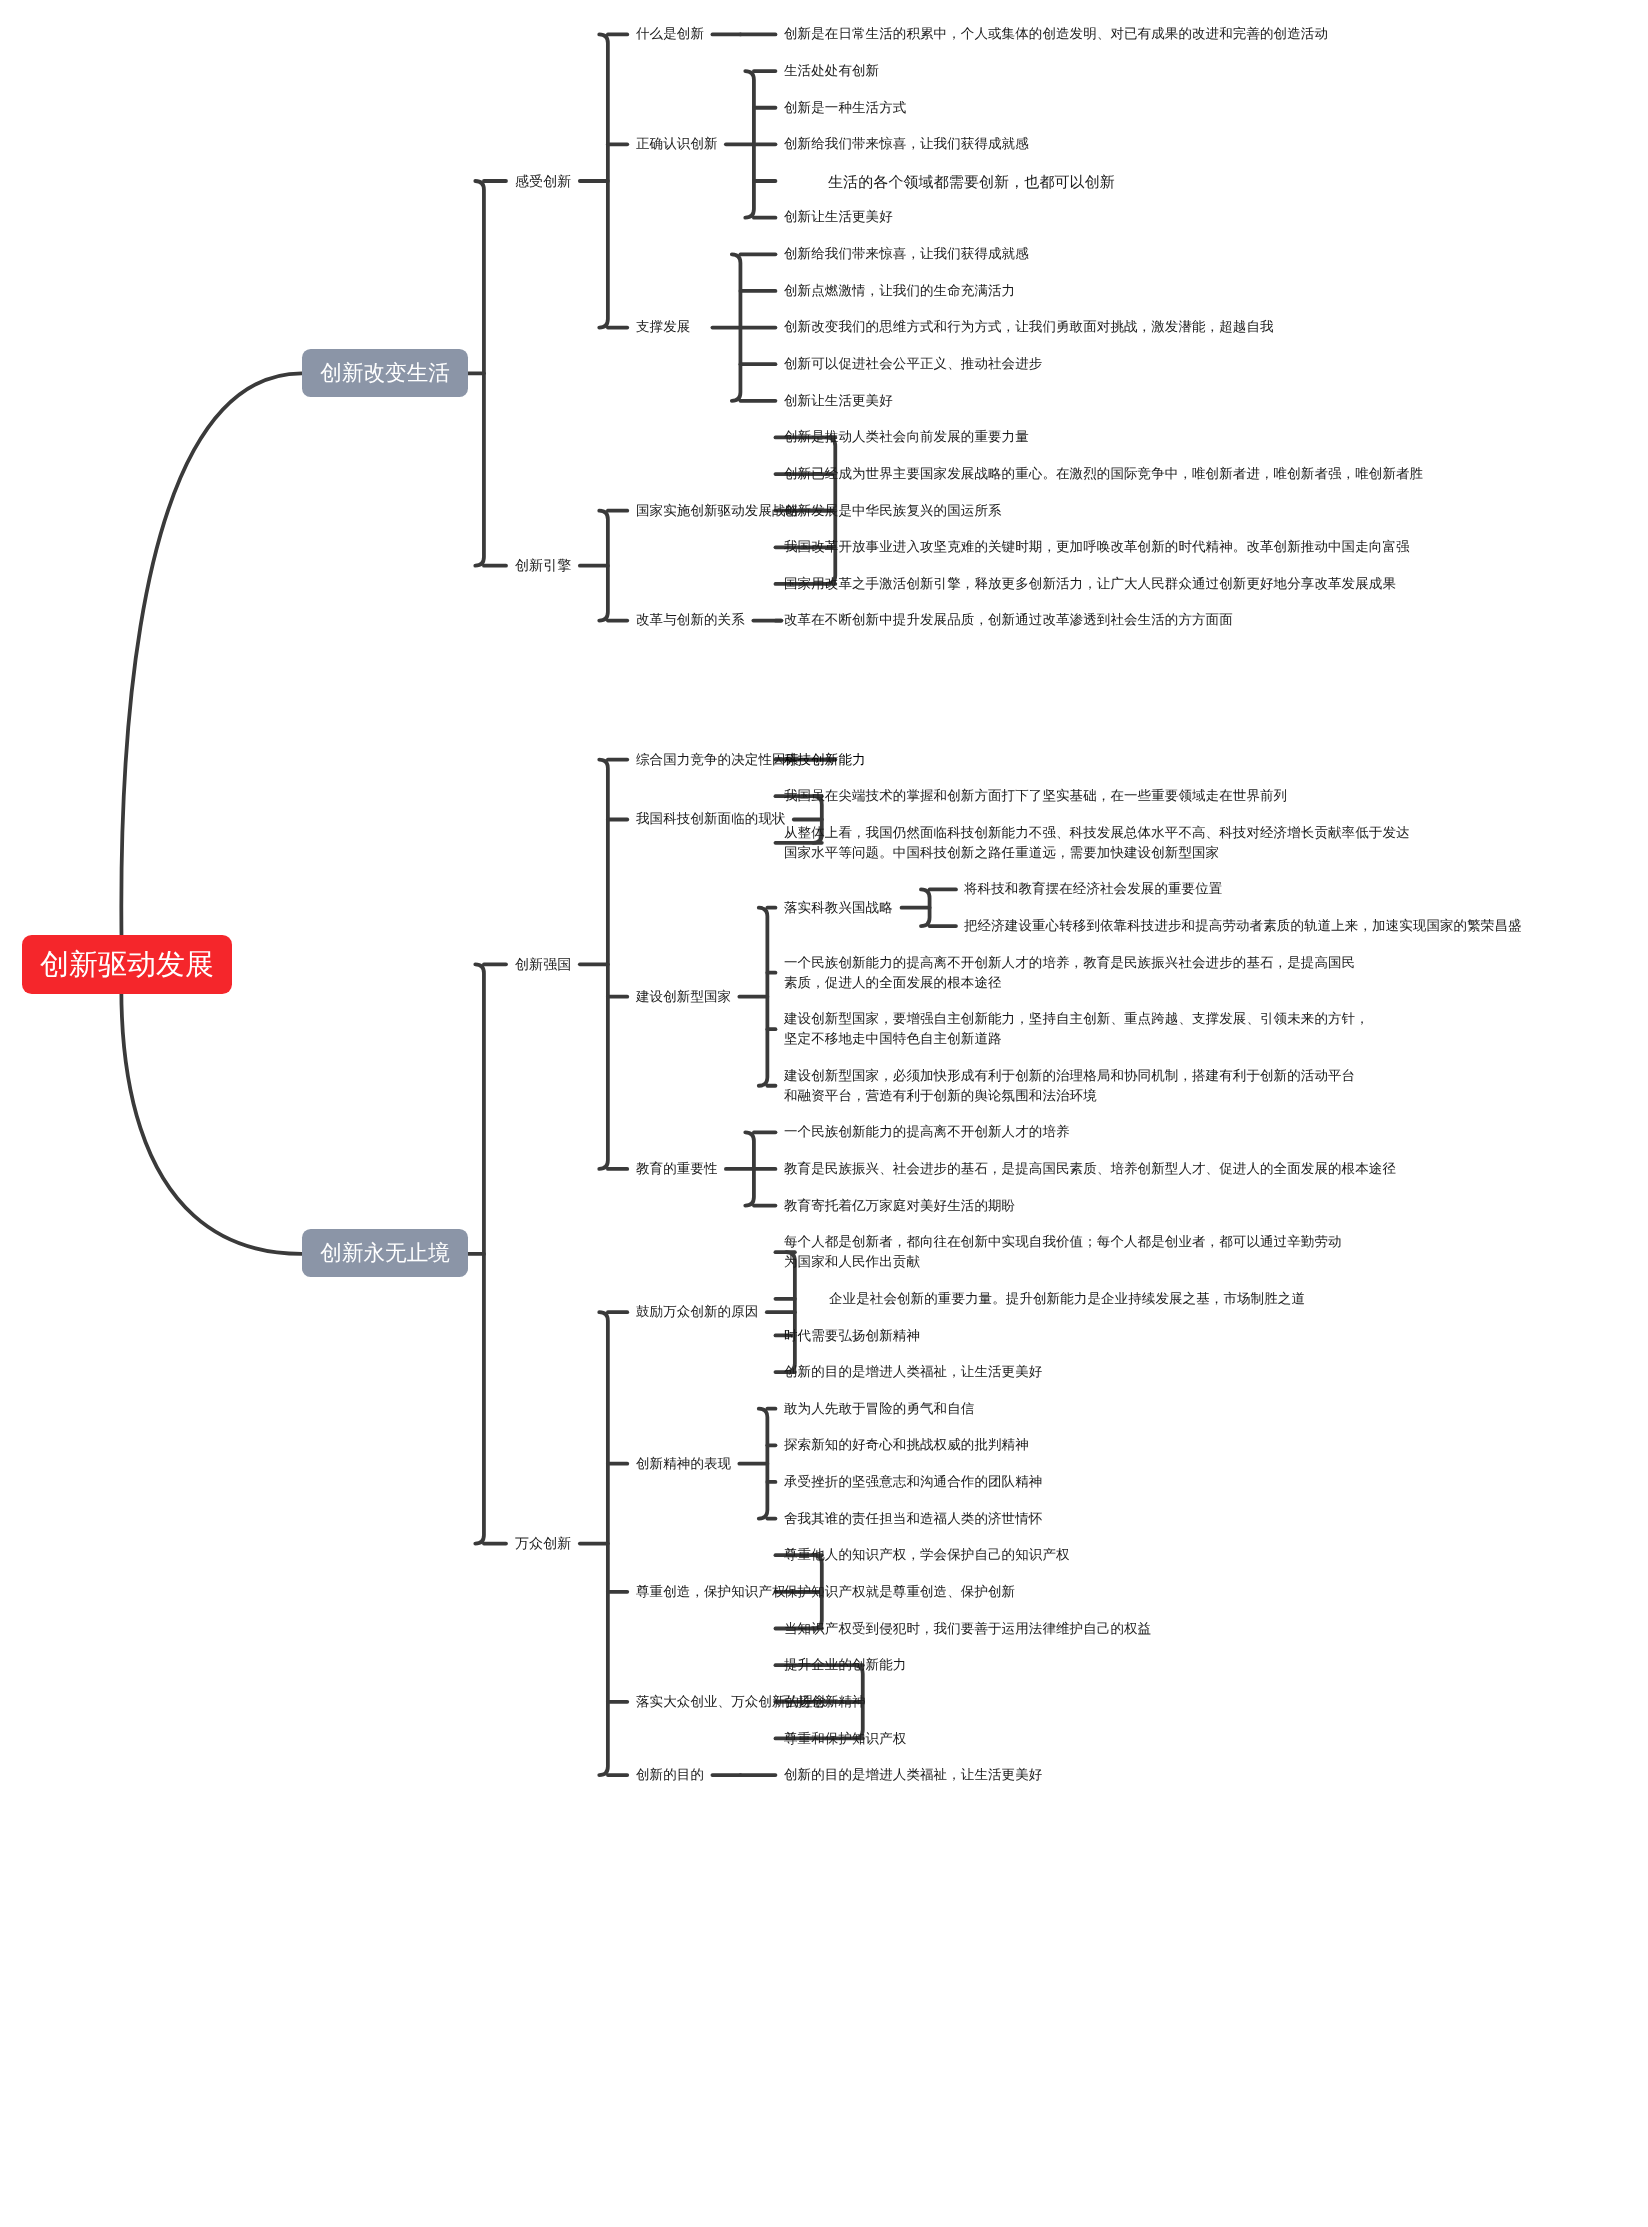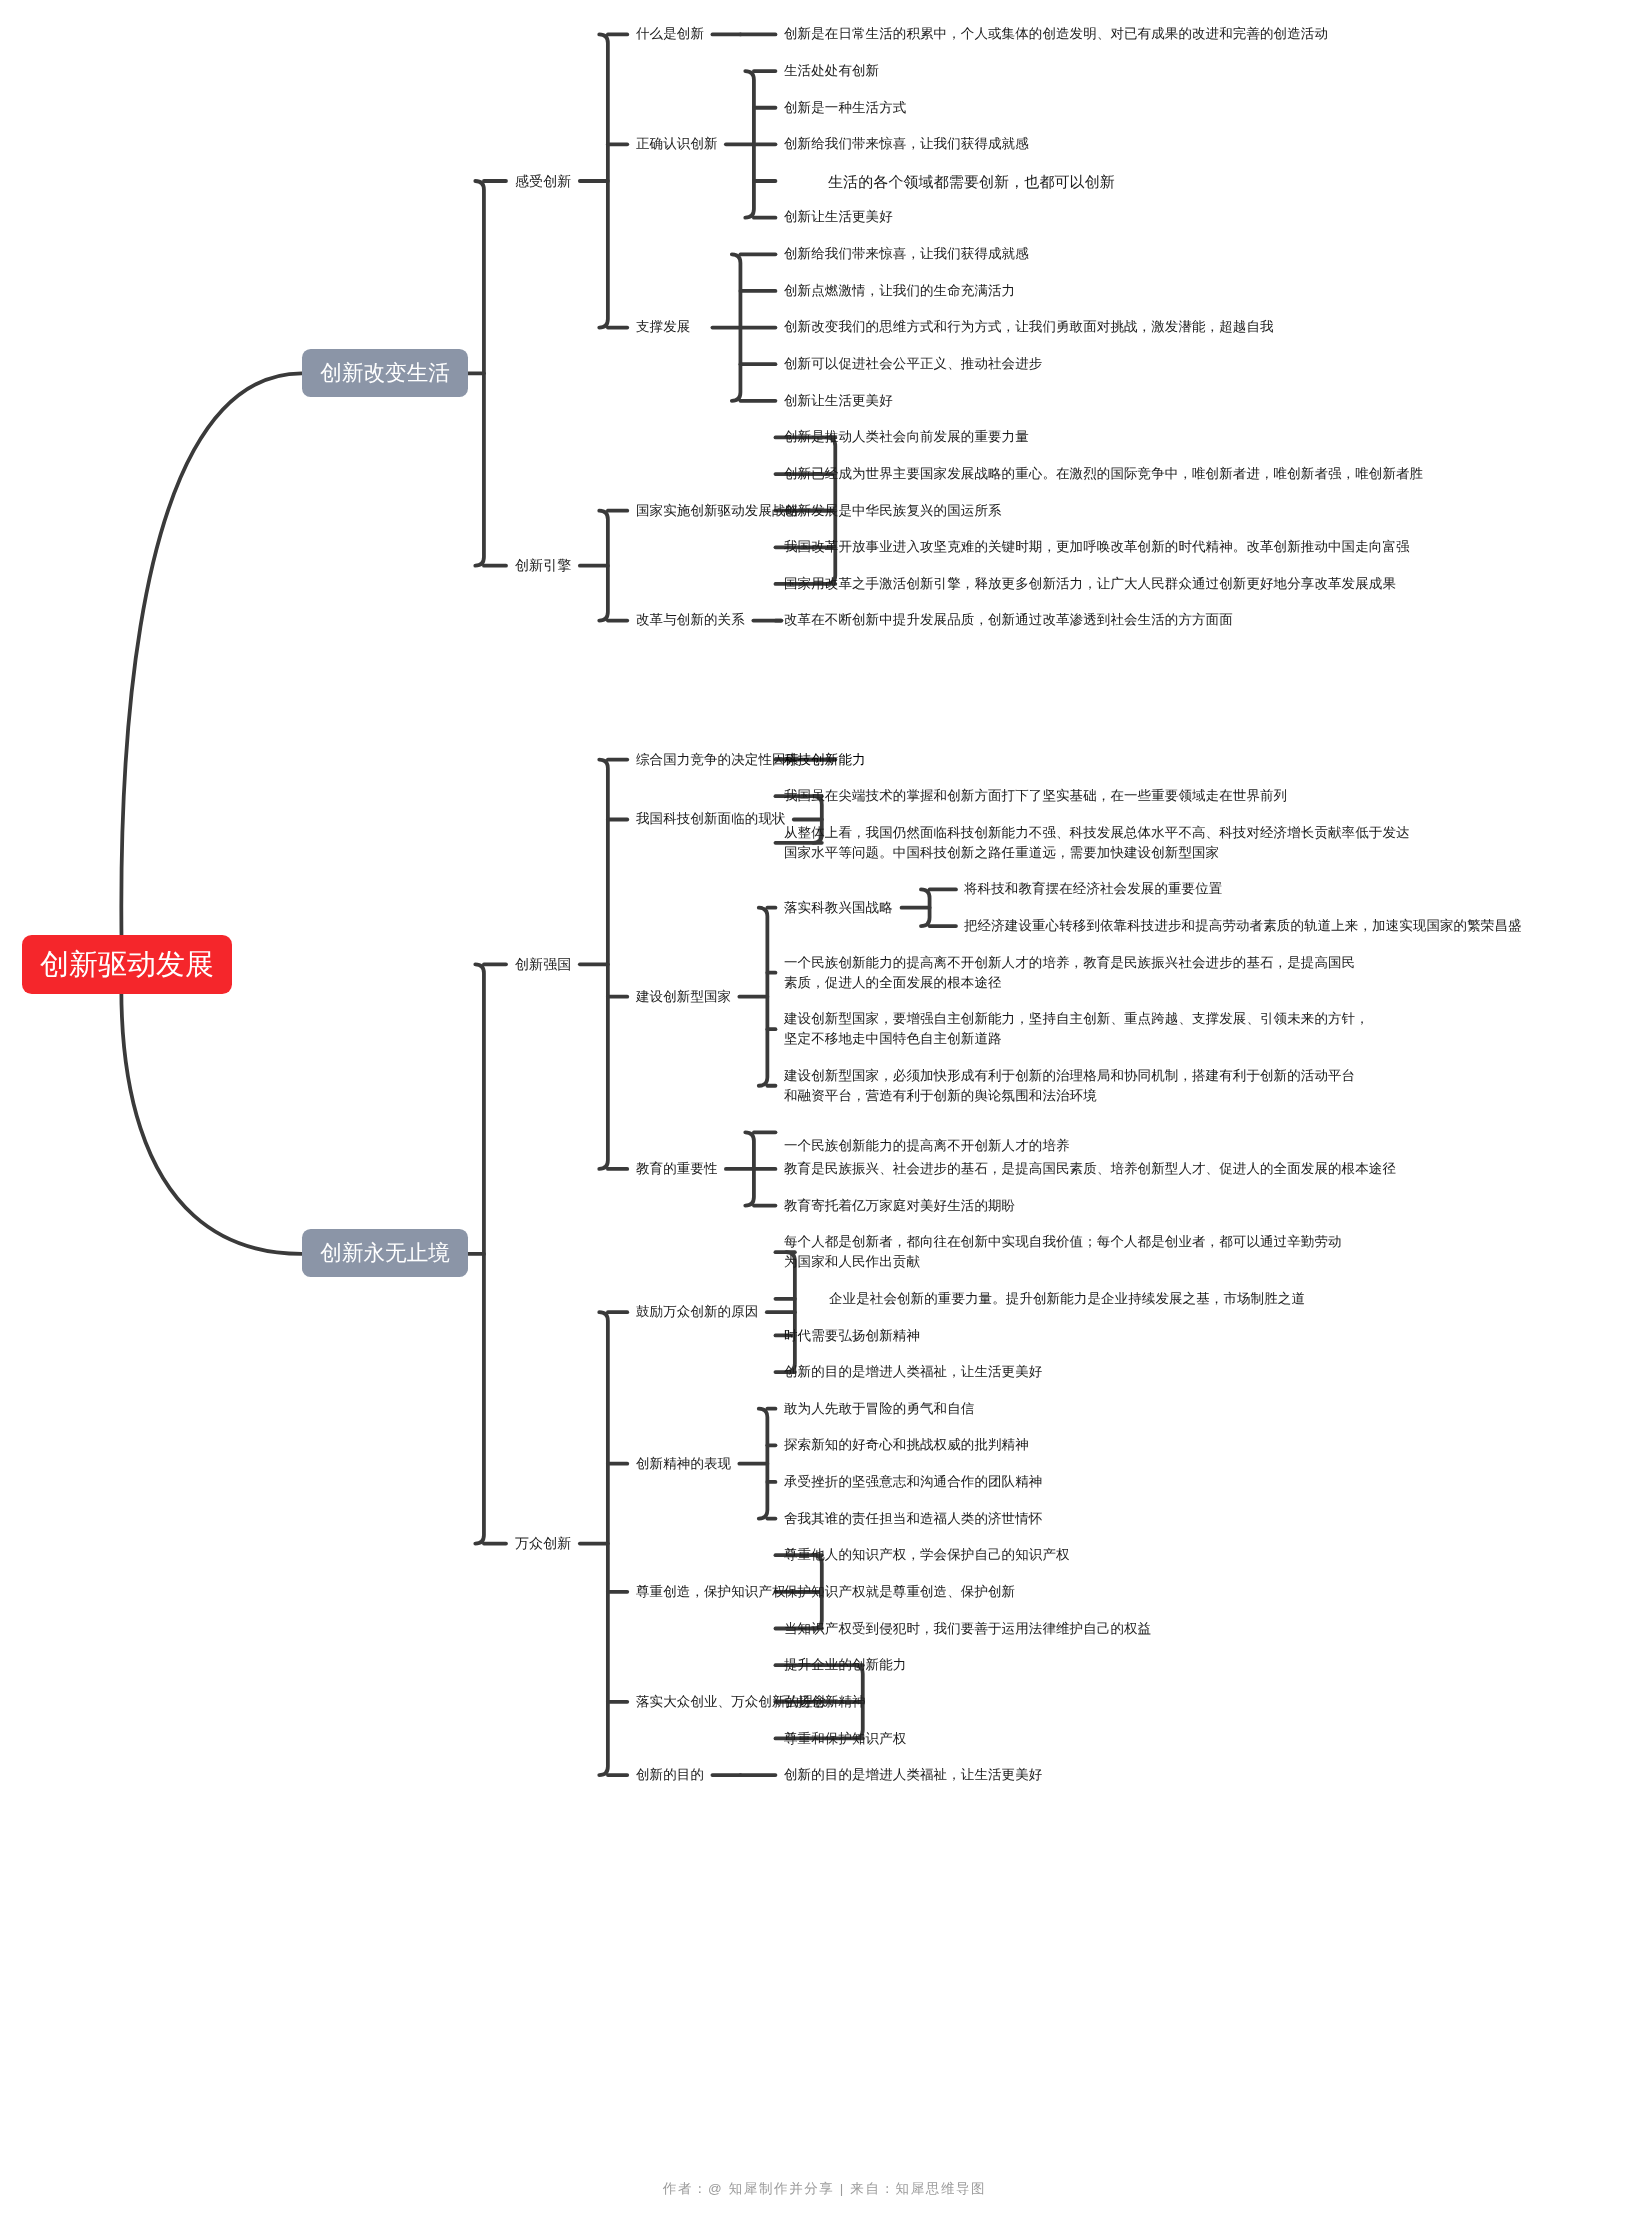--- a/index.html
+++ b/index.html
@@ -183,21 +183,21 @@
       <div class="node t l4" style="left: 784px; top: 898px; font-size: 13.5px; color: rgb(26, 26, 26); max-width: 647px;">落实科教兴国战略</div>
       <div class="node t l4" style="left: 964px; top: 879px; font-size: 13.5px; color: rgb(26, 26, 26); max-width: 647px;">将科技和教育摆在经济社会发展的重要位置</div>
       <div class="node t l4" style="left: 964px; top: 916px; font-size: 13.5px; color: rgb(26, 26, 26); max-width: 647px;">把经济建设重心转移到依靠科技进步和提高劳动者素质的轨道上来，加速实现国家的繁荣昌盛</div>
       <div class="node t l4" style="left: 784px; top: 953px; font-size: 13.5px; color: rgb(26, 26, 26); max-width: 647px;">一个民族创新能力的提高离不开创新人才的培养，教育是民族振兴社会进步的基石，是提高国民
 素质，促进人的全面发展的根本途径</div>
       <div class="node t l4" style="left: 784px; top: 1009px; font-size: 13.5px; color: rgb(26, 26, 26); max-width: 647px;">建设创新型国家，要增强自主创新能力，坚持自主创新、重点跨越、支撑发展、引领未来的方针，
 坚定不移地走中国特色自主创新道路</div>
       <div class="node t l4" style="left: 784px; top: 1066px; font-size: 13.5px; color: rgb(26, 26, 26); max-width: 647px;">建设创新型国家，必须加快形成有利于创新的治理格局和协同机制，搭建有利于创新的活动平台
 和融资平台，营造有利于创新的舆论氛围和法治环境</div>
       <div class="node t l3" style="left: 636px; top: 1159px; font-size: 13.5px; color: rgb(26, 26, 26); max-width: 485px;">教育的重要性</div>
-      <div class="node t l4" style="left: 784px; top: 1122px; font-size: 13.5px; color: rgb(26, 26, 26); max-width: 647px; margin-top: 14px;">一个民族创新能力的提高离不开创新人才的培养</div>
+      <div class="node t l4" style="left: 784px; top: 1122px; font-size: 13.5px; color: rgb(26, 26, 26); max-width: 647px;">一个民族创新能力的提高离不开创新人才的培养</div>
       <div class="node t l4" style="left: 784px; top: 1159px; font-size: 13.5px; color: rgb(26, 26, 26); max-width: 647px;">教育是民族振兴、社会进步的基石，是提高国民素质、培养创新型人才、促进人的全面发展的根本途径</div>
       <div class="node t l4" style="left: 784px; top: 1196px; font-size: 13.5px; color: rgb(26, 26, 26); max-width: 647px;">教育寄托着亿万家庭对美好生活的期盼</div>
       <div class="node t l2" style="left: 515px; top: 1533px; font-size: 14px; color: rgb(26, 26, 26); max-width: 485px;">万众创新</div>
       <div class="node t l3" style="left: 636px; top: 1302px; font-size: 13.5px; color: rgb(26, 26, 26); max-width: 485px;">鼓励万众创新的原因</div>
       <div class="node t l4" style="left: 784px; top: 1232px; font-size: 13.5px; color: rgb(26, 26, 26); max-width: 647px;">每个人都是创新者，都向往在创新中实现自我价值；每个人都是创业者，都可以通过辛勤劳动
 为国家和人民作出贡献</div>
       <div class="node t l4" style="left: 784px; top: 1289px; font-size: 13.5px; color: rgb(26, 26, 26); max-width: 647px; margin-left: 45px;">企业是社会创新的重要力量。提升创新能力是企业持续发展之基，市场制胜之道</div>
       <div class="node t l4" style="left: 784px; top: 1326px; font-size: 13.5px; color: rgb(26, 26, 26); max-width: 647px;">时代需要弘扬创新精神</div>
       <div class="node t l4" style="left: 784px; top: 1362px; font-size: 13.5px; color: rgb(26, 26, 26); max-width: 647px;">创新的目的是增进人类福祉，让生活更美好</div>
       <div class="node t l3" style="left: 636px; top: 1454px; font-size: 13.5px; color: rgb(26, 26, 26); max-width: 485px;">创新精神的表现</div>
@@ -209,15 +209,14 @@
       <div class="node t l4" style="left: 784px; top: 1545px; font-size: 13.5px; color: rgb(26, 26, 26); max-width: 647px;">尊重他人的知识产权，学会保护自己的知识产权</div>
       <div class="node t l4" style="left: 784px; top: 1582px; font-size: 13.5px; color: rgb(26, 26, 26); max-width: 647px;">保护知识产权就是尊重创造、保护创新</div>
       <div class="node t l4" style="left: 784px; top: 1619px; font-size: 13.5px; color: rgb(26, 26, 26); max-width: 647px;">当知识产权受到侵犯时，我们要善于运用法律维护自己的权益</div>
       <div class="node t l3" style="left: 636px; top: 1692px; font-size: 13.5px; color: rgb(26, 26, 26); max-width: 485px;">落实大众创业、万众创新的理念</div>
       <div class="node t l4" style="left: 784px; top: 1655px; font-size: 13.5px; color: rgb(26, 26, 26); max-width: 647px;">提升企业的创新能力</div>
       <div class="node t l4" style="left: 784px; top: 1692px; font-size: 13.5px; color: rgb(26, 26, 26); max-width: 647px;">弘扬创新精神</div>
       <div class="node t l4" style="left: 784px; top: 1729px; font-size: 13.5px; color: rgb(26, 26, 26); max-width: 647px;">尊重和保护知识产权</div>
       <div class="node t l3" style="left: 636px; top: 1765px; font-size: 13.5px; color: rgb(26, 26, 26); max-width: 485px;">创新的目的</div>
       <div class="node t l4" style="left: 784px; top: 1765px; font-size: 13.5px; color: rgb(26, 26, 26); max-width: 647px;">创新的目的是增进人类福祉，让生活更美好</div>
     </div>
-  <div class="footer" style="top:2180px;">作者：@ 知犀制作并分享  |  来自：知犀思维导图</div>
 </div>
 
 
 </body></html>

